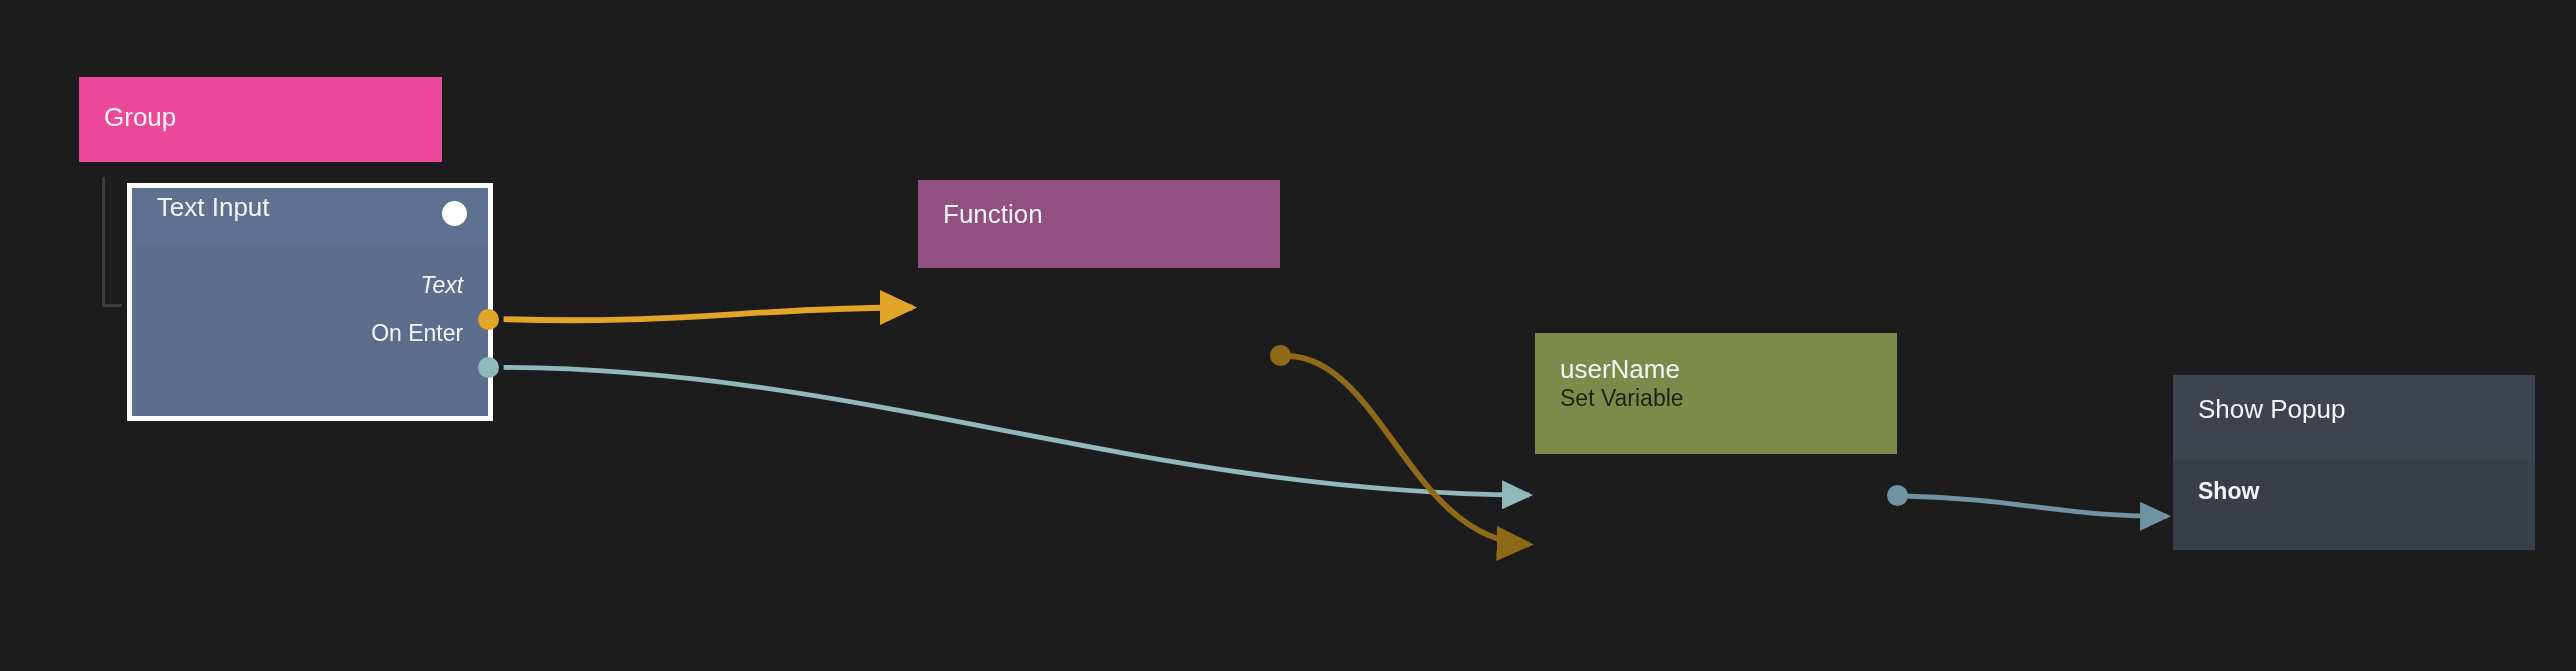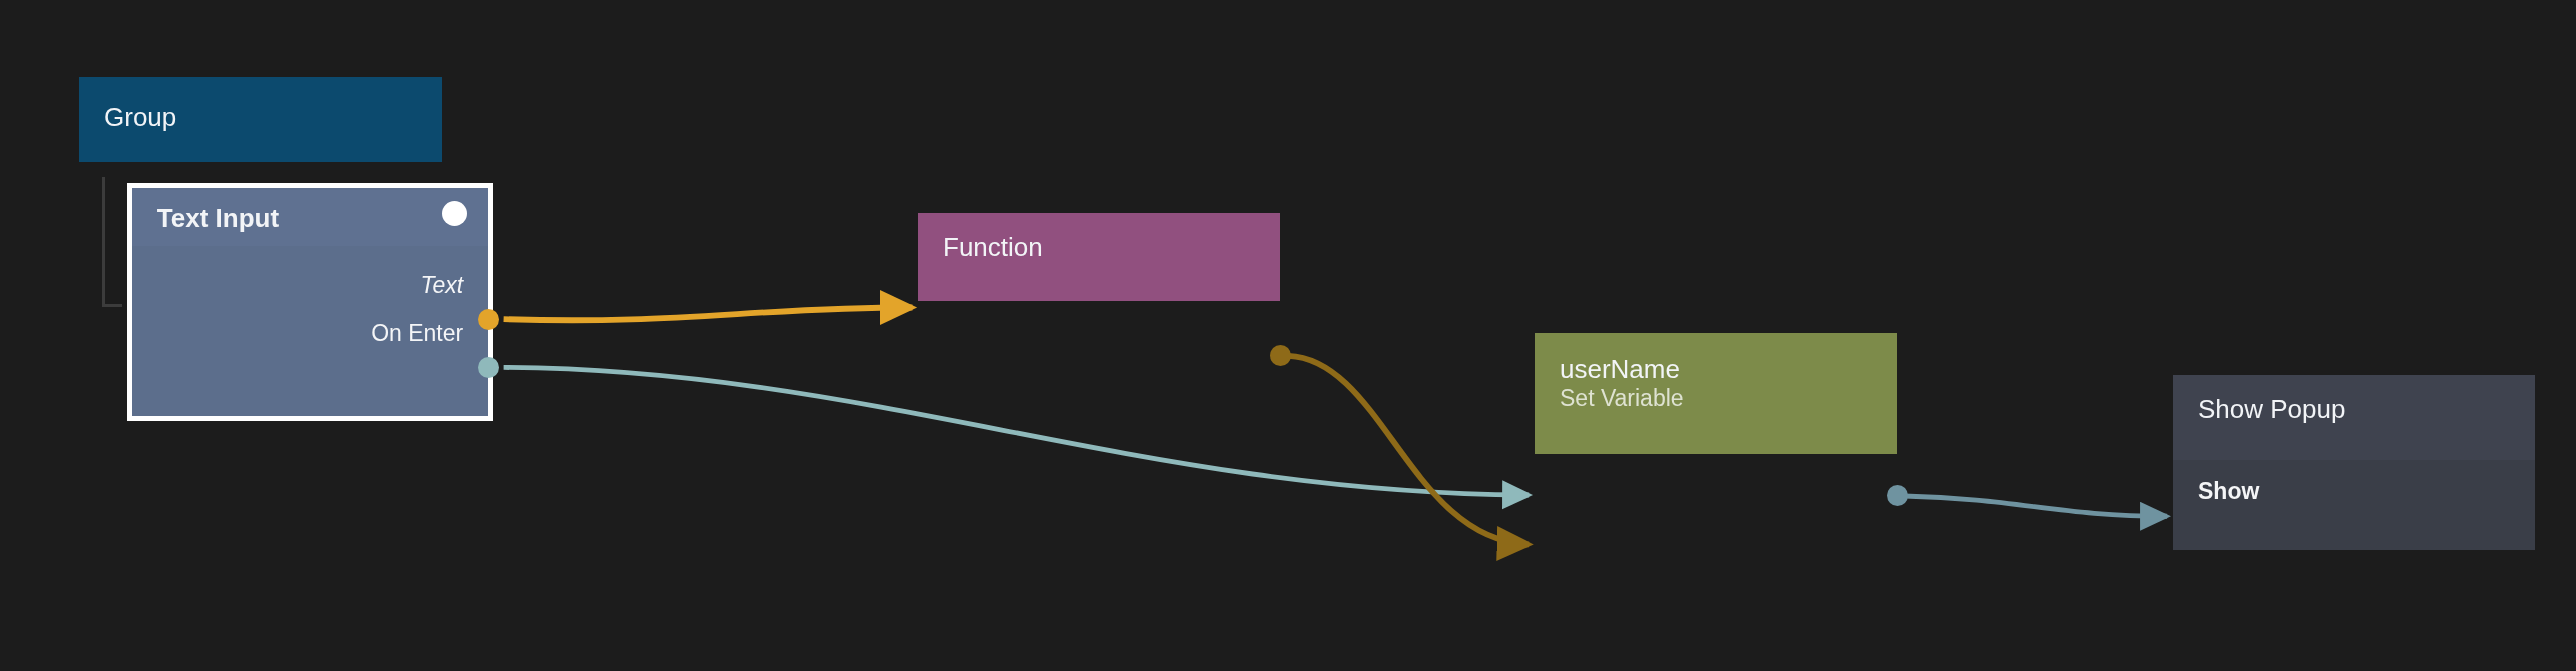--- a/index.html
+++ b/index.html
@@ -43,21 +43,21 @@
     position: relative;
   }
   .node-title {
     font-size: 26px;
     color: #f2f4f7;
     line-height: 1.18;
     white-space: nowrap;
   }
   .node-subtitle {
     font-size: 23px;
-    color: #ffffff;
+    color: #000000;
     opacity: .75;
     line-height: 1.2;
     white-space: nowrap;
   }
   .node-body {
     position: relative;
     box-sizing: border-box;
   }
 
   
@@ -81,21 +81,21 @@
     border-radius: 50%;
     z-index: 4;
   }
 
   
   #node-group {
     left: 79px;
     top: 77px;
     width: 363px;
     height: 85px;
-    background: #0c4a6e;
+    background: #ec4899;
   }
   #node-group .node-header { padding-top: 25px; height: 85px; }
   #node-group .node-title { font-size: 26px; }
 
   
   .tree-elbow {
     position: absolute;
     z-index: 1;
     border-left: 3.9px solid #3c3c3c;
     border-bottom: 3.9px solid #3c3c3c;
@@ -116,22 +116,21 @@
   }
   #node-textinput .inner {
     width: 100%;
     height: 100%;
     background: #5c6e8c;
     position: relative;
   }
   #node-textinput .node-header {
     height: 58px;
     background: #5f7191;
-    padding-top: 15px;
-    font-weight: bold;
+    padding-top: 4px;
   }
   #node-textinput .node-body {
     height: 170px;
     background: #5c6e8c;
   }
   .status-dot {
     position: absolute;
     right: 21px;
     top: 13.5px;
     width: 25px;
@@ -143,21 +142,20 @@
   
   #node-function {
     left: 918px;
     top: 180px;
     width: 362px;
     height: 220px;
   }
   #node-function .node-header {
     height: 88px;
     background: #91507f;
-    margin-top: 33px;
   }
   #node-function .node-body {
     height: 132px;
     background: #8a4a72;
   }
 
   
   #node-setvar {
     left: 1535px;
     top: 333px;

